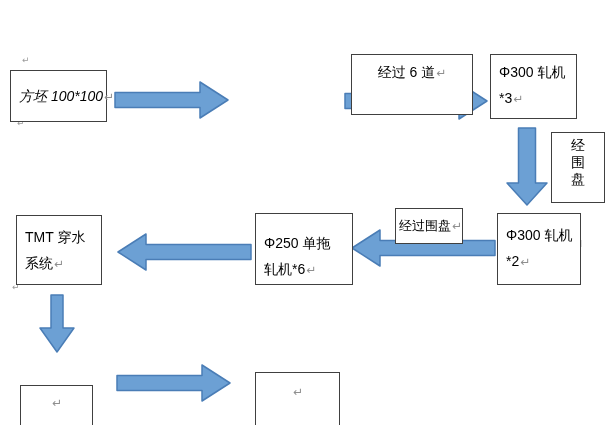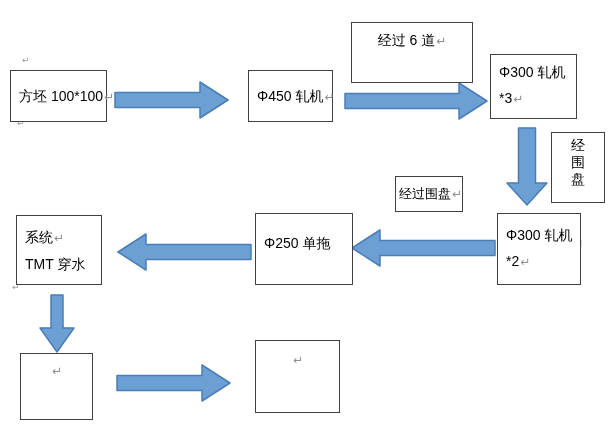--- a/index.html
+++ b/index.html
@@ -8,21 +8,21 @@
     font-family:"Liberation Sans","DejaVu Sans",sans-serif;color:#000;
   }
   .arrow-layer{position:absolute;left:0;top:0;z-index:1;}
   .box{
     position:absolute;z-index:2;background:#ffffff;
     border:1.5px solid #404040;box-sizing:border-box;
     font-size:14px;line-height:26px;padding:4px 6px 0 8px;
   }
   .box .ln{white-space:nowrap;}
   .vcenter{display:flex;align-items:center;padding-top:0;}
-  .center{text-align:center;padding-left:0;padding-right:0;}
+  .center{text-align:center;padding-left:0;padding-right:0;margin-top:32px;}
   .mark{color:#8f8f8f;font-size:12px;margin-left:1px;}
   .blankline{color:#8f8f8f;font-size:12px;line-height:22px;}
   .vlabel{
     display:flex;flex-direction:column;align-items:center;justify-content:flex-start;
     padding:4px 0 0 0;line-height:17px;
   }
   .vtext{width:16px;word-break:break-all;line-height:17px;text-align:center;}
   .anchor-mark{
     position:absolute;z-index:0;color:#9a9a9a;font-size:9px;line-height:9px;
   }
@@ -39,27 +39,24 @@
       <polygon points="495.0,240.5 380.0,240.5 380.0,230.0 352.0,248.0 380.0,266.0 380.0,255.5 495.0,255.5" fill="#6ca0d4" stroke="#4a7db6" stroke-width="1.5" stroke-linejoin="round"></polygon>
       <polygon points="251.0,244.5 146.0,244.5 146.0,234.0 118.0,252.0 146.0,270.0 146.0,259.5 251.0,259.5" fill="#6ca0d4" stroke="#4a7db6" stroke-width="1.5" stroke-linejoin="round"></polygon>
       <polygon points="51.0,295.0 51.0,328.0 40.0,328.0 57.0,352.0 74.0,328.0 63.0,328.0 63.0,295.0" fill="#6ca0d4" stroke="#4a7db6" stroke-width="1.5" stroke-linejoin="round"></polygon>
       <polygon points="117.0,390.5 202.0,390.5 202.0,401.0 230.0,383.0 202.0,365.0 202.0,375.5 117.0,375.5" fill="#6ca0d4" stroke="#4a7db6" stroke-width="1.5" stroke-linejoin="round"></polygon>
     </svg>
 
   <span class="anchor-mark" style="left:22px;top:56px;">↵</span>
   <span class="anchor-mark" style="left:17px;top:119px;">↵</span>
   <span class="anchor-mark" style="left:12px;top:283px;">↵</span>
 
-  <div class="box vcenter" style="left:10px;top:70px;width:97px;height:52px;">
+  <div class="box vcenter" style="left:10px;top:70px;width:97px;height:52px;font-style:italic;">
     <div class="ln"><span>方坯 100*100</span><span class="mark">↵</span></div>
   </div>
 
-  <div class="box vcenter" style="left:248px;top:70px;width:85px;height:52px;">
-    <div class="ln"><span>Φ450 轧机</span><span class="mark">↵</span></div>
-  </div>
 
   <div class="box center" style="left:351px;top:22px;width:122px;height:61px;">
     <div class="ln"><span>经过 6 道</span><span class="mark">↵</span></div>
   </div>
 
   <div class="box" style="left:490px;top:54px;width:87px;height:65px;">
     <div class="ln"><span>Φ300 轧机</span></div>
     <div class="ln"><span>*3</span><span class="mark">↵</span></div>
   </div>
 
@@ -72,25 +69,26 @@
     <div class="ln"><span>Φ300 轧机</span></div>
     <div class="ln"><span>*2</span><span class="mark">↵</span></div>
   </div>
 
   <div class="box center vcenter" style="left:395px;top:176px;width:68px;height:36px;justify-content:flex-end;font-size:13px;">
     <div class="ln"><span>经过围盘</span><span class="mark">↵</span></div>
   </div>
 
   <div class="box" style="left:255px;top:213px;width:98px;height:72px;padding-top:16px;">
     <div class="ln"><span>Φ250 单拖</span></div>
+    <div class="ln"><span>轧机*6</span><span class="mark">↵</span></div>
   </div>
 
   <div class="box" style="left:16px;top:215px;width:86px;height:70px;padding-top:8px;">
+    <div class="ln"><span>TMT 穿水</span></div>
     <div class="ln"><span>系统</span><span class="mark">↵</span></div>
-    <div class="ln"><span>TMT 穿水</span></div>
   </div>
 
   <div class="box center" style="left:20px;top:353px;width:73px;height:67px;padding-top:6px;">
     <div class="ln blankline"><span class="mark">↵</span></div>
   </div>
 
   <div class="box center" style="left:255px;top:340px;width:85px;height:73px;padding-top:8px;">
     <div class="ln blankline"><span class="mark">↵</span></div>
   </div>
 

